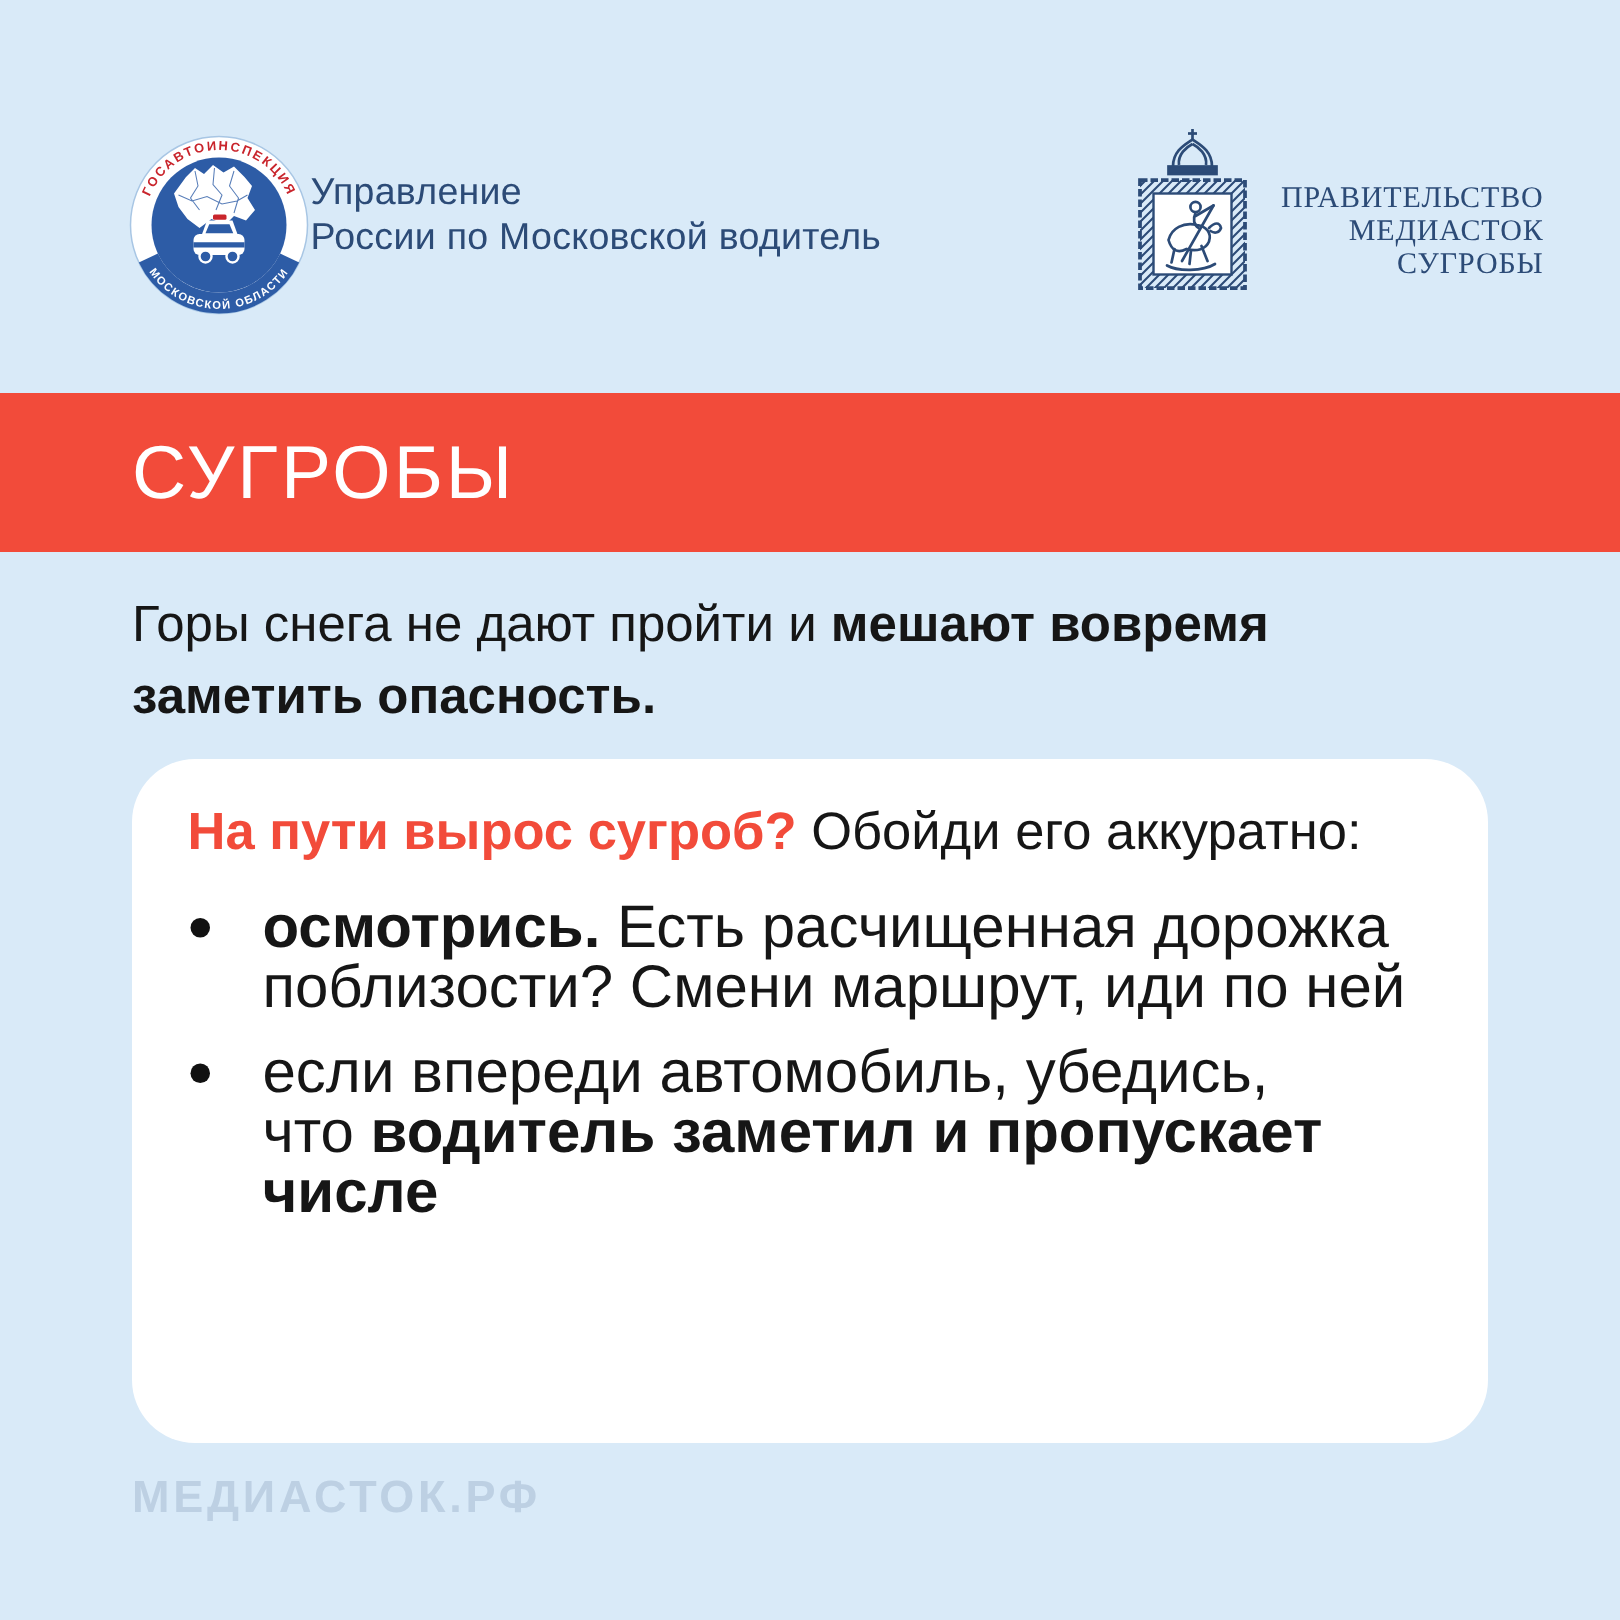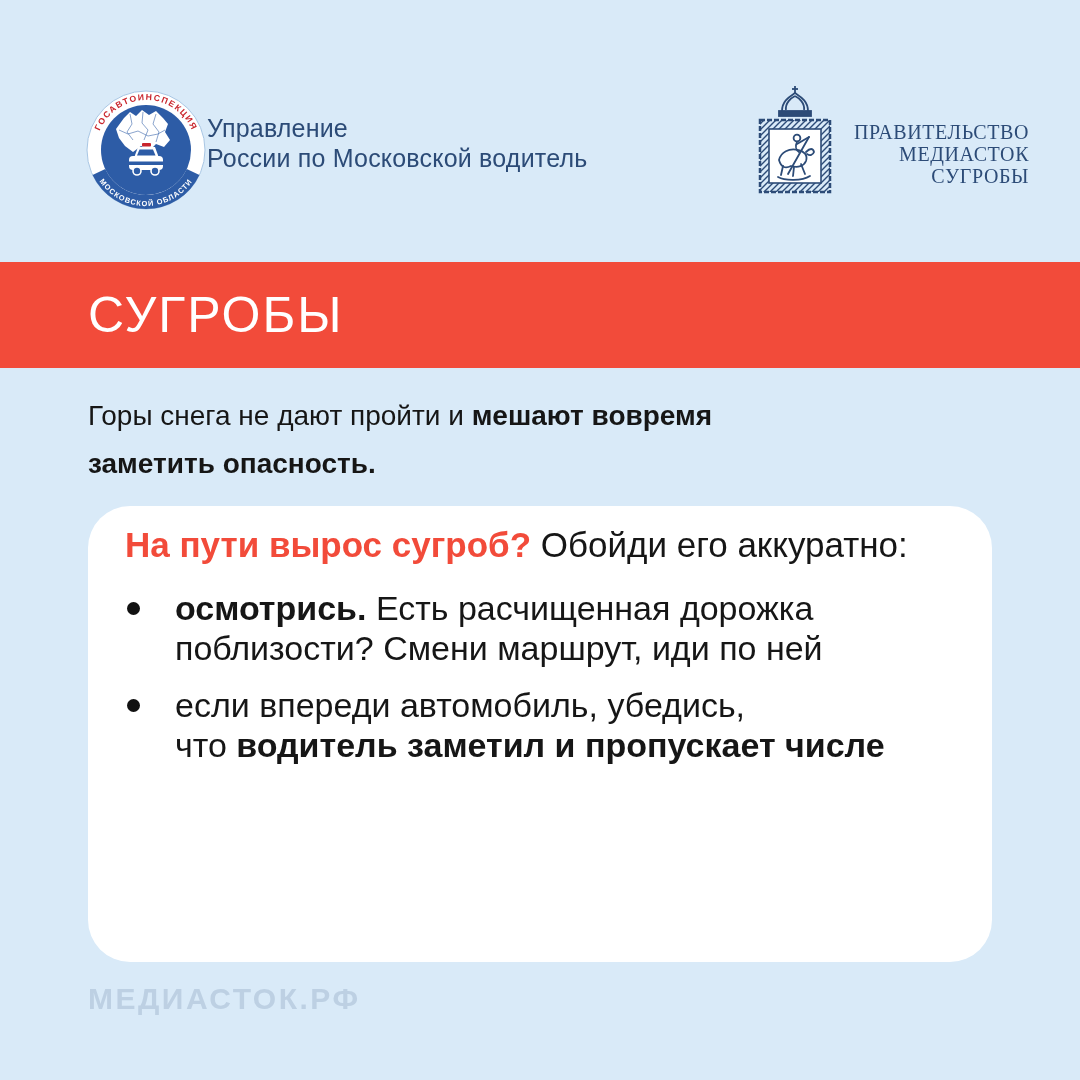--- a/index.html
+++ b/index.html
@@ -33,37 +33,37 @@
     background:#f24b3a;
   }
   .banner h1 {
     padding-left:88px; line-height:106px;
     font-size:50px; font-weight:400; letter-spacing:2px; color:#ffffff;
   }
 
   
   .intro {
     position:absolute; left:88px; top:392px; width:860px;
-    font-size:28px; line-height:48px; white-space:pre-line;
+    font-size:34px; line-height:48px; white-space:pre-line;
   }
 
   
   .card {
     position:absolute; left:88px; top:506px; width:904px; height:456px;
     background:#ffffff; border-radius:42px;
-    padding:18px 40px 0 37px;
+    padding:28px 40px 0 37px;
   }
   .card-heading { font-size:35px; line-height:42px; margin-bottom:22px; }
   .card-heading .hl { color:#f24b3a; font-weight:800; }
   .bullet { display:flex; margin-bottom:17px; }
   .dot {
     width:13px; height:13px; border-radius:50%; background:#111;
     flex-shrink:0; margin:14px 35px 0 2px;
   }
-  .btxt { font-size:34px; line-height:40px; white-space:pre-line; }
+  .btxt { font-size:40px; line-height:40px; white-space:pre-line; }
   .b { font-weight:800; }
 
   
   .watermark {
     position:absolute; left:88px; top:982px;
     font-size:30px; font-weight:700; letter-spacing:2.5px;
     color:#bdd0e3;
   }
 </style>
 </head>

